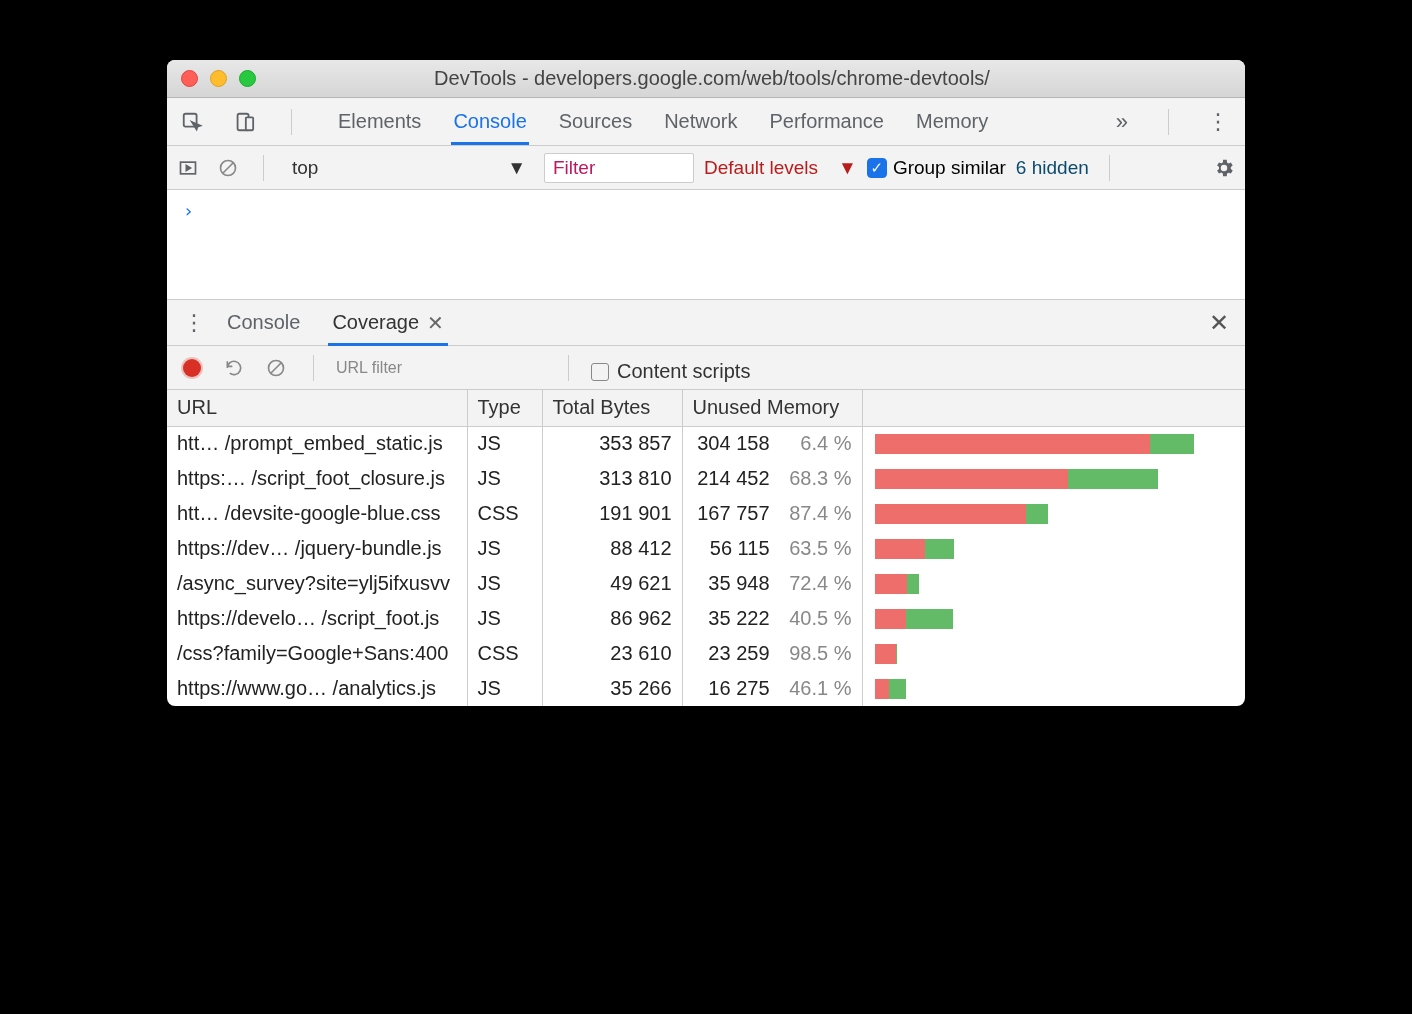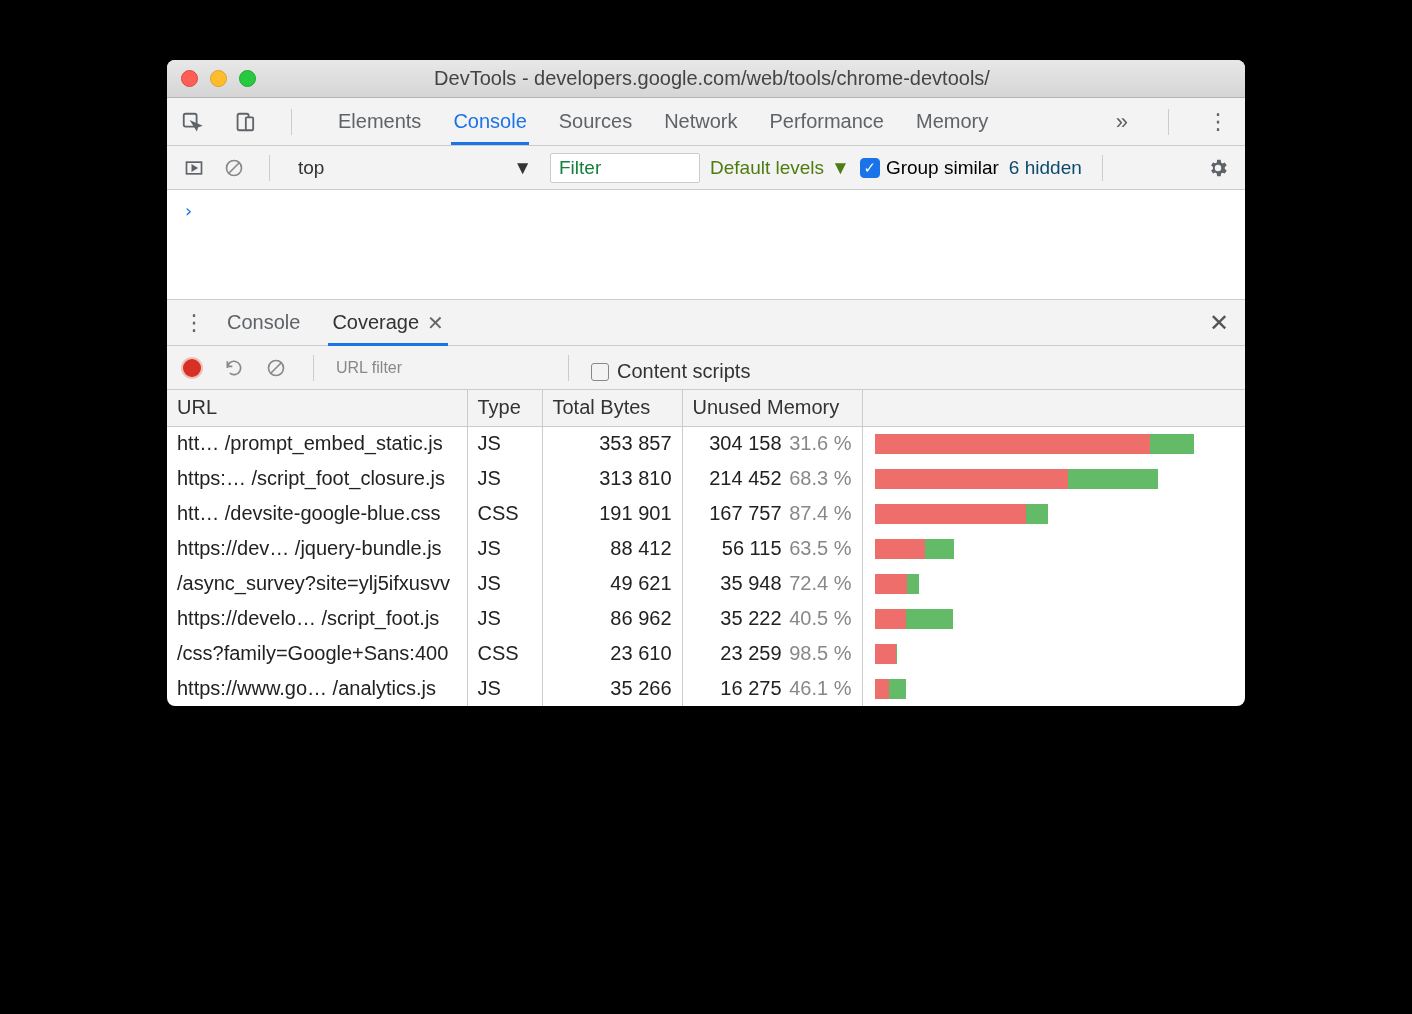--- a/index.html
+++ b/index.html
@@ -58,37 +58,37 @@
     .tabs { display: flex; gap: 28px; margin-left: 12px; flex: 1; }
     .tab { color: #5f6368; padding: 12px 2px; cursor: pointer; }
     .tab.active { color: #1a73e8; box-shadow: inset 0 -3px 0 #1a73e8; }
     .more-chevrons { font-size: 22px; color: #5f6368; padding: 0 8px; }
     .kebab { font-size: 22px; color: #5f6368; padding: 0 6px; }
 
     .console-toolbar {
       height: 44px;
       display: flex;
       align-items: center;
-      padding: 0 12px;
+      padding: 0 6px;
       border-bottom: 1px solid #ccc;
       gap: 10px;
       background: #f3f3f3;
       font-size: 19px;
     }
     .context-select {
       display: flex; align-items: center; justify-content: space-between;
       width: 250px; height: 30px; padding: 0 8px;
       color: #333;
     }
     .filter {
       background: #fff; border: 1px solid #ccc; height: 30px; width: 150px;
-      padding: 0 8px; color: #15803d; display: flex; align-items: center;
+      padding: 0 8px; color: #be185d; display: flex; align-items: center;
       font-size: 19px; border-radius: 2px;
     }
-    .levels { display: flex; align-items: center; gap: 7px; color: #4d7c0f; }
+    .levels { display: flex; align-items: center; gap: 20px; color: #b91c1c; }
     .cb-group { display: flex; align-items: center; gap: 6px; }
     .cb { width: 20px; height: 20px; border-radius: 4px; border: 1px solid #888; display: inline-flex; align-items: center; justify-content: center; background: #fff; }
     .cb.checked { background: #1a73e8; border-color:#1a73e8; color:#fff; font-size:15px; }
     .hidden-count { color: #0c4a6e; }
     .gear { margin-left: auto; }
 
     .console-body {
       height: 110px;
       padding: 10px 16px;
       border-bottom: 1px solid #ccc;
@@ -128,21 +128,21 @@
       border-bottom: 1px solid #ccc; border-right: 1px solid #ccc;
       padding: 6px 10px; font-size: 20px; height: 36px;
     }
     th:last-child { border-right: none; }
     td {
       padding: 5px 10px; border-right: 1px solid #ccc; font-size: 20px;
       color: #222; height: 35px; white-space: nowrap; overflow: hidden;
     }
     td:last-child { border-right: none; }
     .col-total { text-align: right; font-variant-numeric: tabular-nums; }
-    .col-unused { display: flex; align-items: center; justify-content: flex-end; }
+    .col-unused { display: flex; align-items: center; justify-content: flex-end; gap: 12px; }
     .pct { color: #888; width: 70px; text-align: right; }
     .barcell { padding: 6px 12px; }
     .bar { height: 20px; display: flex; }
     .seg-r { background: #ee6e6b; }
     .seg-g { background: #63ba67; }
 
     .statusbar {
       background: #f3f3f3; border-top: 1px solid #ccc;
       padding: 6px 14px; color: #333; font-size: 20px;
     }
@@ -283,21 +283,21 @@
         </tr>
       </thead>
     <tbody id="tbody">
         <tr>
           <td>htt… /prompt_embed_static.js</td>
           <td>JS</td>
           <td class="col-total">353 857</td>
           <td>
             <div class="col-unused">
               <span>304 158</span>
-              <span class="pct">31.6 %</span>
+              <span class="pct">6.4 %</span>
             </div>
           </td>
           <td class="barcell">
             <div class="bar">
               <div class="seg-r" style="width: 275.056px;"></div>
               <div class="seg-g" style="width: 44.9438px;"></div>
             </div>
           </td>
         </tr>
         <tr>

